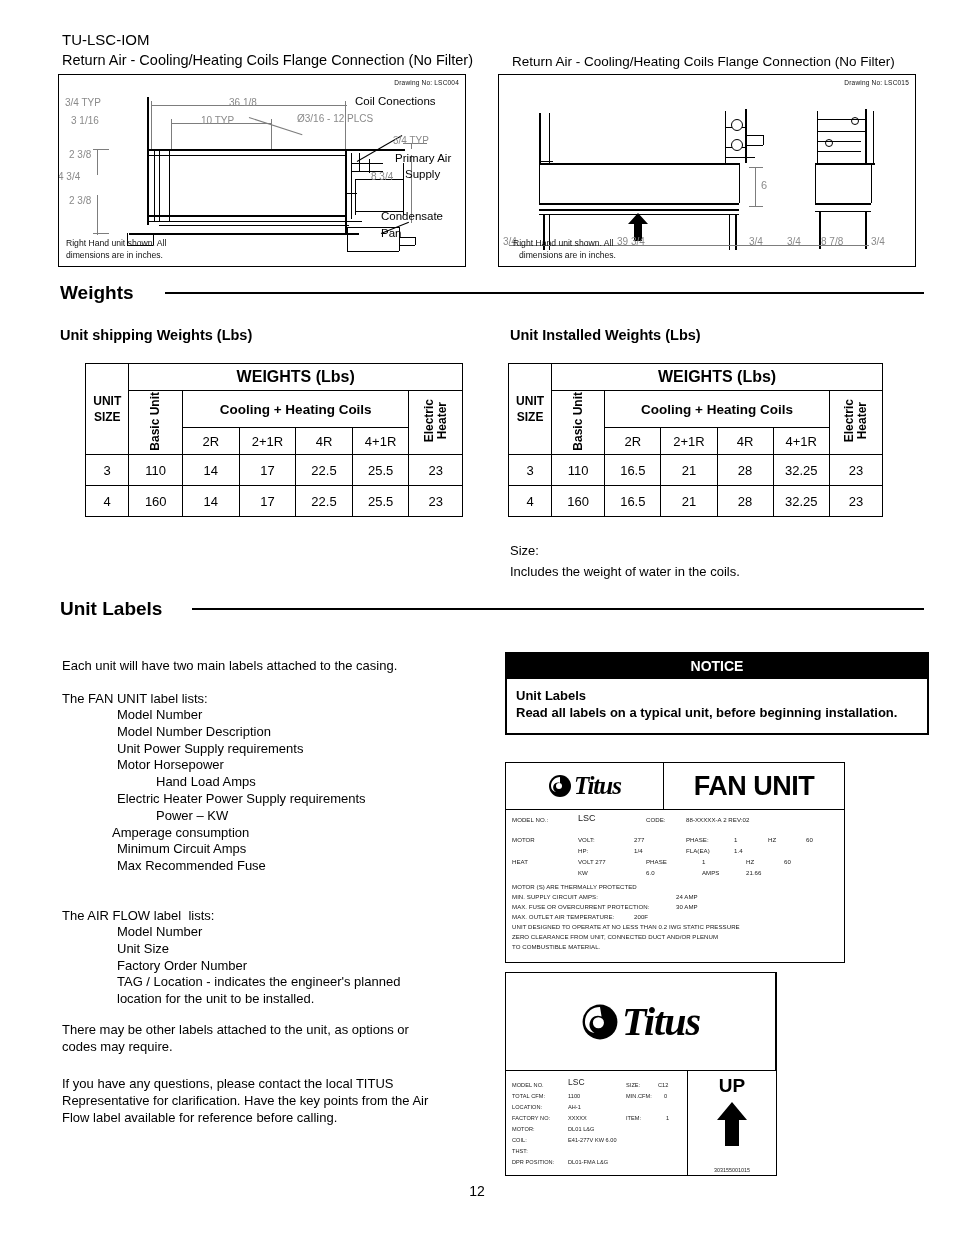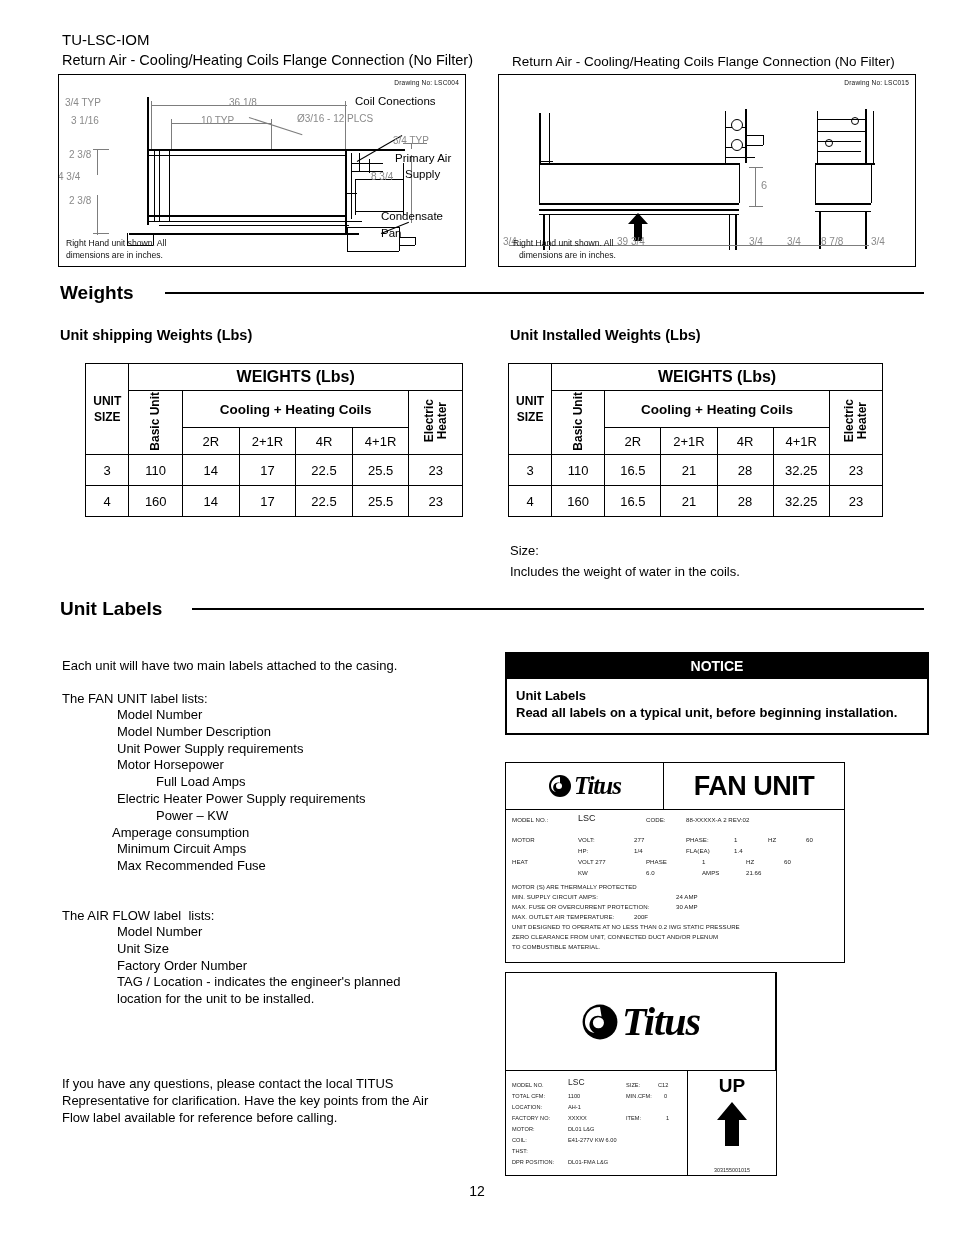--- a/index.html
+++ b/index.html
@@ -340,37 +340,39 @@
   <div class="sec" style="left:60px;top:598px;">Unit Labels</div>
   <div class="secrule" style="left:192px;top:608px;width:732px;"></div>
 
   <div class="body" style="left:62px;top:657px;">Each unit will have two main labels attached to the casing.</div>
   <div class="body" style="left:62px;top:690px;">The FAN UNIT label lists:</div>
   <div id="fan-items" style="position:absolute;left:62px;top:707px;">
       <div class="body" style="position: static; margin-left: 55px; line-height: 16.8px;">Model Number</div>
       <div class="body" style="position: static; margin-left: 55px; line-height: 16.8px;">Model Number Description</div>
       <div class="body" style="position: static; margin-left: 55px; line-height: 16.8px;">Unit Power Supply requirements</div>
       <div class="body" style="position: static; margin-left: 55px; line-height: 16.8px;">Motor Horsepower</div>
-      <div class="body" style="position: static; margin-left: 94px; line-height: 16.8px;">Full Load Amps</div>
+      <div class="body" style="position: static; margin-left: 94px; line-height: 16.8px;">Hand Load Amps</div>
       <div class="body" style="position: static; margin-left: 55px; line-height: 16.8px;">Electric Heater Power Supply requirements</div>
       <div class="body" style="position: static; margin-left: 94px; line-height: 16.8px;">Power – KW</div>
       <div class="body" style="position: static; margin-left: 50px; line-height: 16.8px;">Amperage consumption</div>
       <div class="body" style="position: static; margin-left: 55px; line-height: 16.8px;">Minimum Circuit Amps</div>
       <div class="body" style="position: static; margin-left: 55px; line-height: 16.8px;">Max Recommended Fuse</div>
     </div>
 
   <div class="body" style="left:62px;top:907px;">The AIR FLOW label  lists:</div>
   <div id="air-items" style="position:absolute;left:62px;top:924px;">
       <div class="body" style="position: static; margin-left: 55px; line-height: 16.8px;">Model Number</div>
       <div class="body" style="position: static; margin-left: 55px; line-height: 16.8px;">Unit Size</div>
       <div class="body" style="position: static; margin-left: 55px; line-height: 16.8px;">Factory Order Number</div>
       <div class="body" style="position: static; margin-left: 55px; line-height: 16.8px;">TAG / Location - indicates the engineer's planned</div>
       <div class="body" style="position: static; margin-left: 55px; line-height: 16.8px;">location for the unit to be installed.</div>
     </div>
 
+  <div class="body" style="left:62px;top:1021px;">There may be other labels attached to the unit, as options or
+codes may require.</div>
   <div class="body" style="left:62px;top:1075px;">If you have any questions, please contact the local TITUS
 Representative for clarification. Have the key points from the Air
 Flow label available for reference before calling.</div>
 
   <div id="notice">
     <div class="nbar">NOTICE</div>
     <div class="nbody">
       <div>Unit Labels</div>
       <div>Read all labels on a typical unit, before beginning installation.</div>
     </div>

